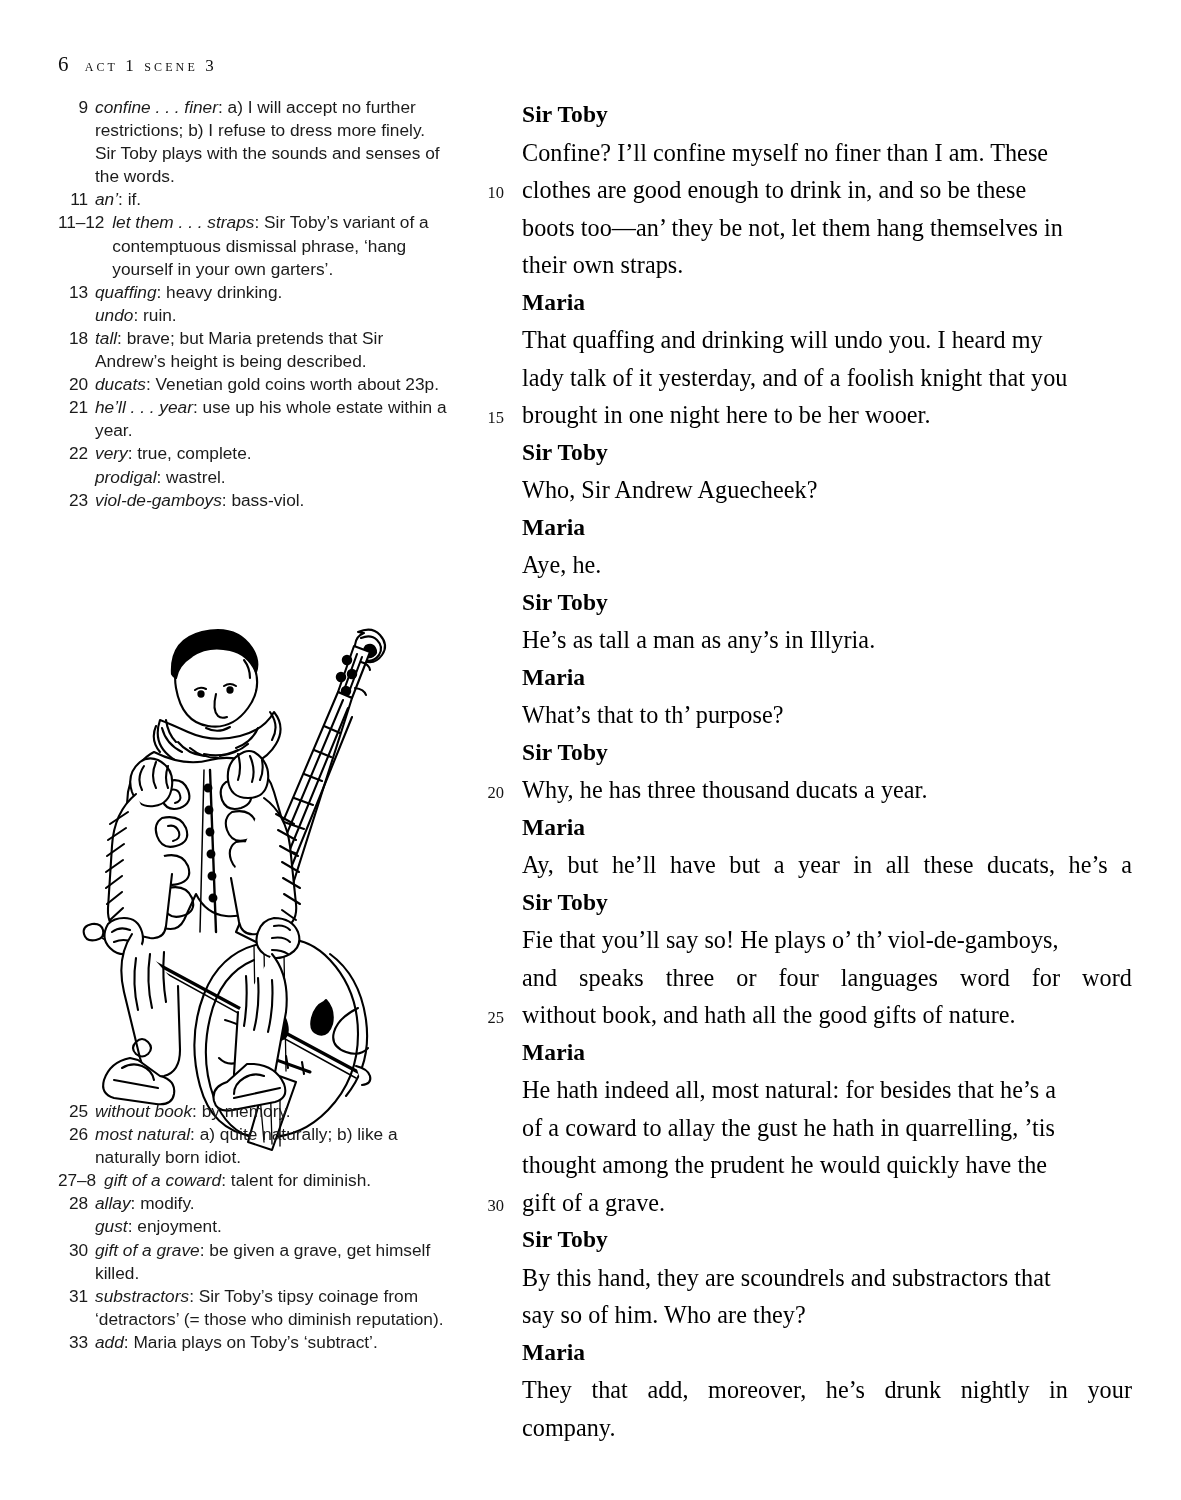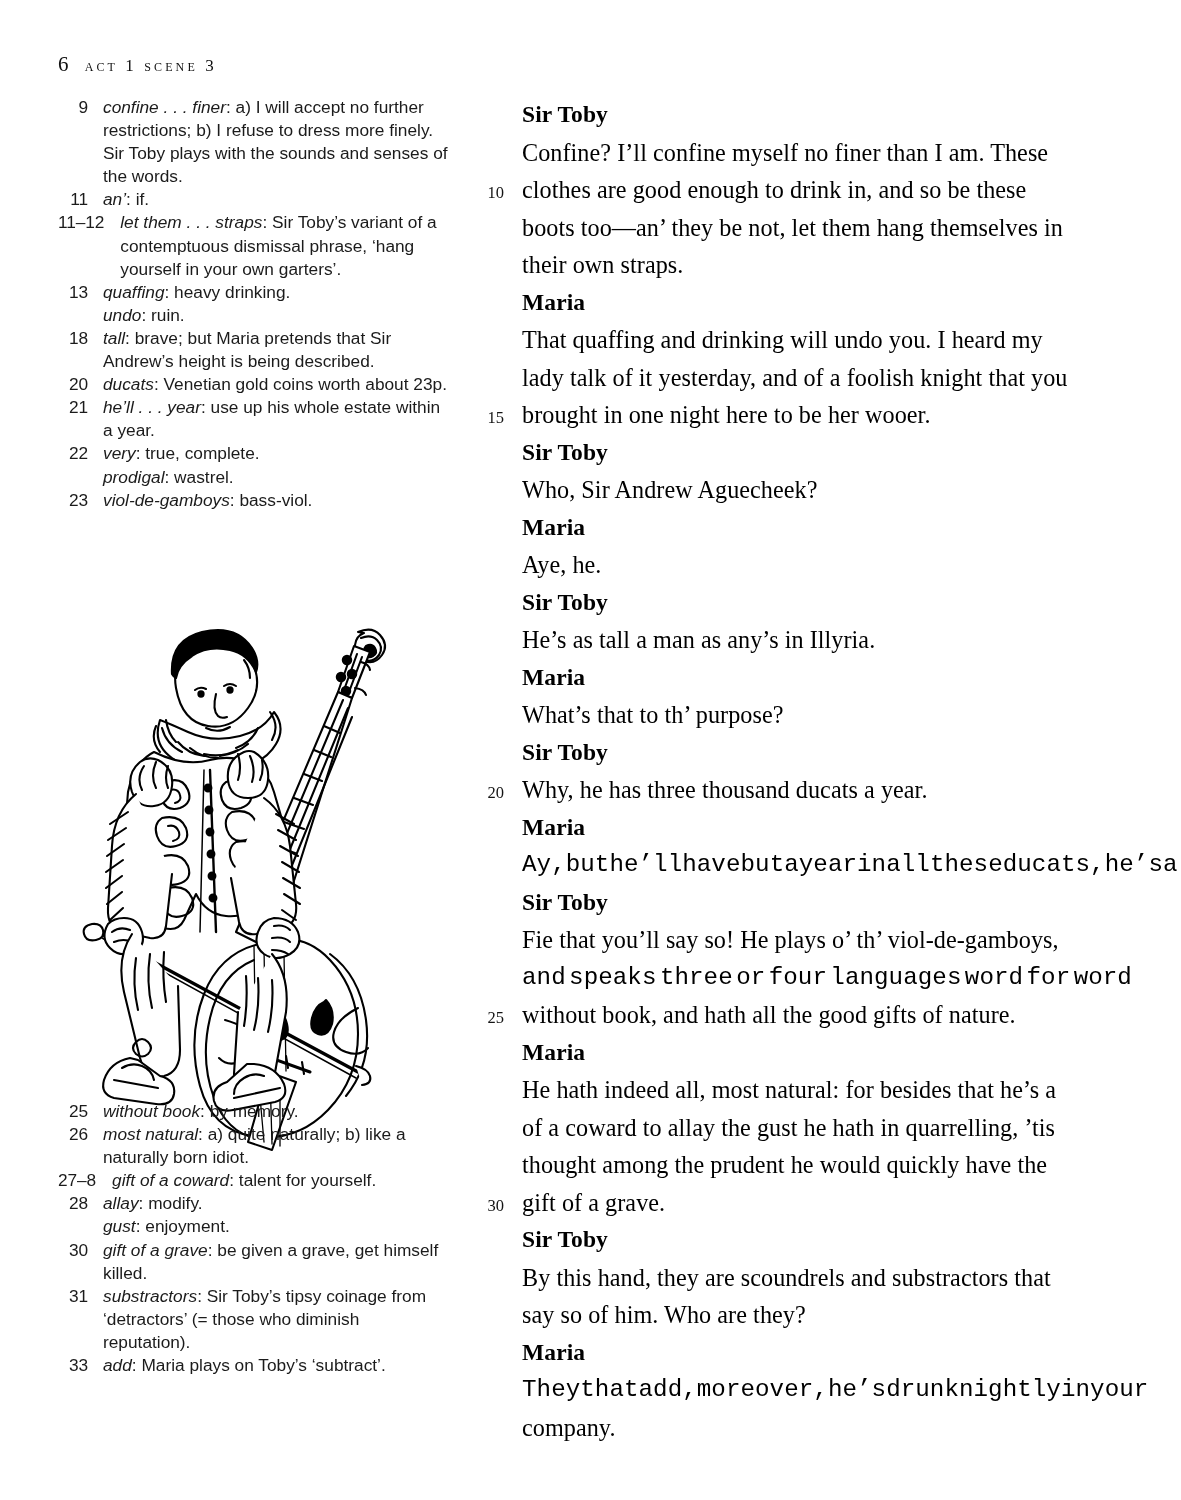--- a/index.html
+++ b/index.html
@@ -75,21 +75,20 @@
     white-space: nowrap;
     font-size: 17.3px;
     line-height: 23.1px;
     letter-spacing: -0.1px;
   }
   .note-body {
     flex: 1 1 auto;
     text-align: left;
     text-indent: 0;
     padding-left: 0px;
-    margin-left: 8px;
   }
   .note.wide .note-num {
     min-width: 0;
     padding-right: 8px;
   }
   .note-sub {
     margin-left: 37px;
   }
   .lemma {
     font-style: italic;
@@ -142,21 +141,20 @@
     letter-spacing: 0.05px;
   }
   .vline {
     position: relative;
     height: 37.5px;
     white-space: nowrap;
   }
   .vline.just {
     display: flex;
     justify-content: space-between;
-    font-family: Liberation Mono, monospace;
   }
   .vline.just > span { display: inline-block; }
   .lnum {
     position: absolute;
     left: -52px;
     top: 3px;
     width: 34px;
     text-align: right;
     font-size: 16.5px;
     line-height: 37.5px;
@@ -355,21 +353,21 @@
         <div class="note">
           <span class="note-num">25</span>
           <span class="note-body"><span class="lemma">without book</span><span>: by memory.</span></span>
         </div>
         <div class="note">
           <span class="note-num">26</span>
           <span class="note-body"><span class="lemma">most natural</span><span>: a) quite naturally; b) like a naturally born idiot.</span></span>
         </div>
         <div class="note wide">
           <span class="note-num">27–8</span>
-          <span class="note-body"><span class="lemma">gift of a coward</span><span>: talent for yourself.</span></span>
+          <span class="note-body"><span class="lemma">gift of a coward</span><span>: talent for diminish.</span></span>
         </div>
         <div class="note">
           <span class="note-num">28</span>
           <span class="note-body"><span class="lemma">allay</span><span>: modify.</span></span>
         </div>
         <div class="note note-sub">
           <span class="note-body"><span class="lemma">gust</span><span>: enjoyment.</span></span>
         </div>
         <div class="note">
           <span class="note-num">30</span>

